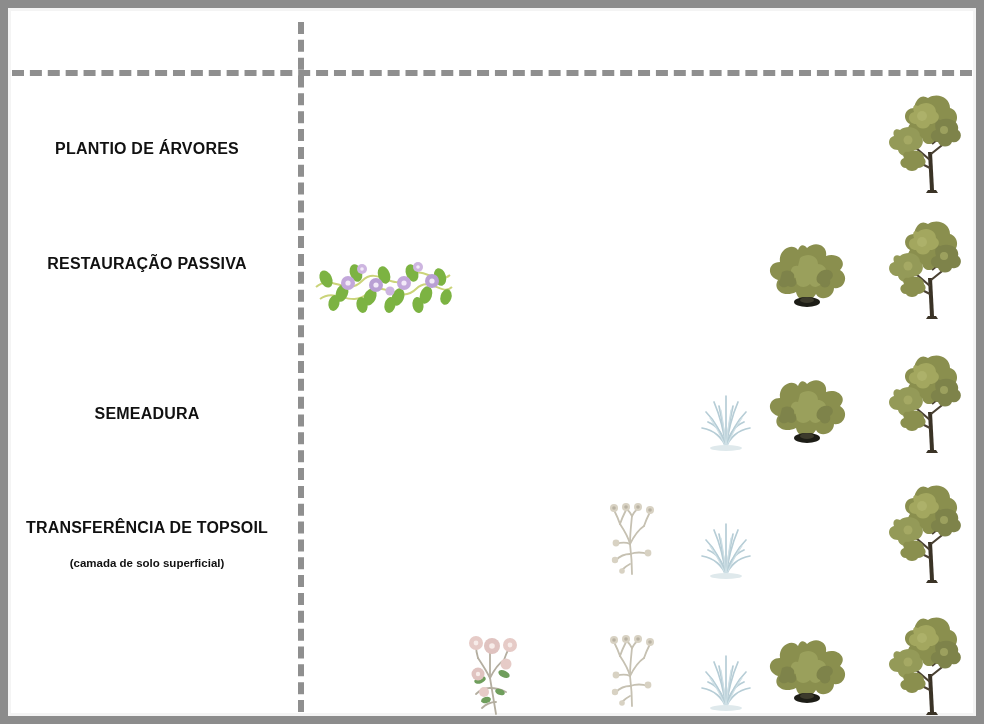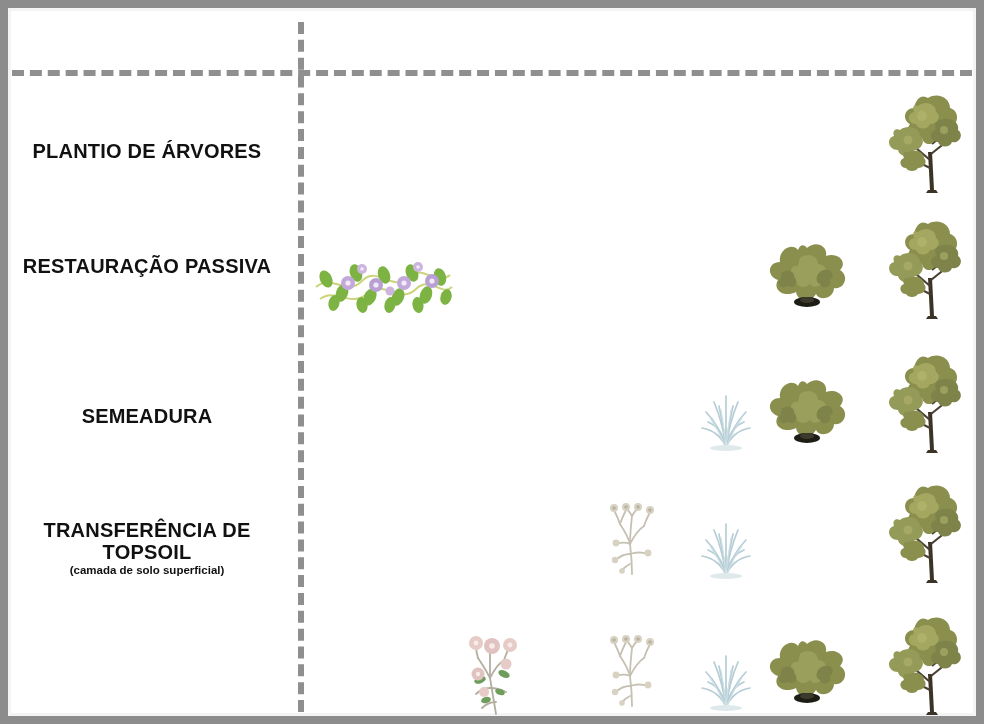--- a/index.html
+++ b/index.html
@@ -85,22 +85,22 @@
   
   .row-label {
     position: absolute;
     text-align: center;
     color: #111111;
     font-weight: bold;
     line-height: 1.12;
     width: 290px;
     left: 2px;
   }
-  .row-label .main { font-size: 20px; letter-spacing: 0.2px; display: block; }
-  .row-label .sub  { font-size: 11.5px; font-weight: bold; display: block; margin-top: 0; }
+  .row-label .main { font-size: 16px; letter-spacing: 0.2px; display: block; }
+  .row-label .sub  { font-size: 11.5px; font-weight: bold; display: block; margin-top: 20px; }
 
   .lbl-plantio  { top: 140px; }
   .lbl-passiva  { top: 255px; }
   .lbl-semead   { top: 405px; }
   .lbl-topsoil  { top: 519px; }
   .lbl-transpl  { top: 638px; }
 
   
   .plant {
     position: absolute;

